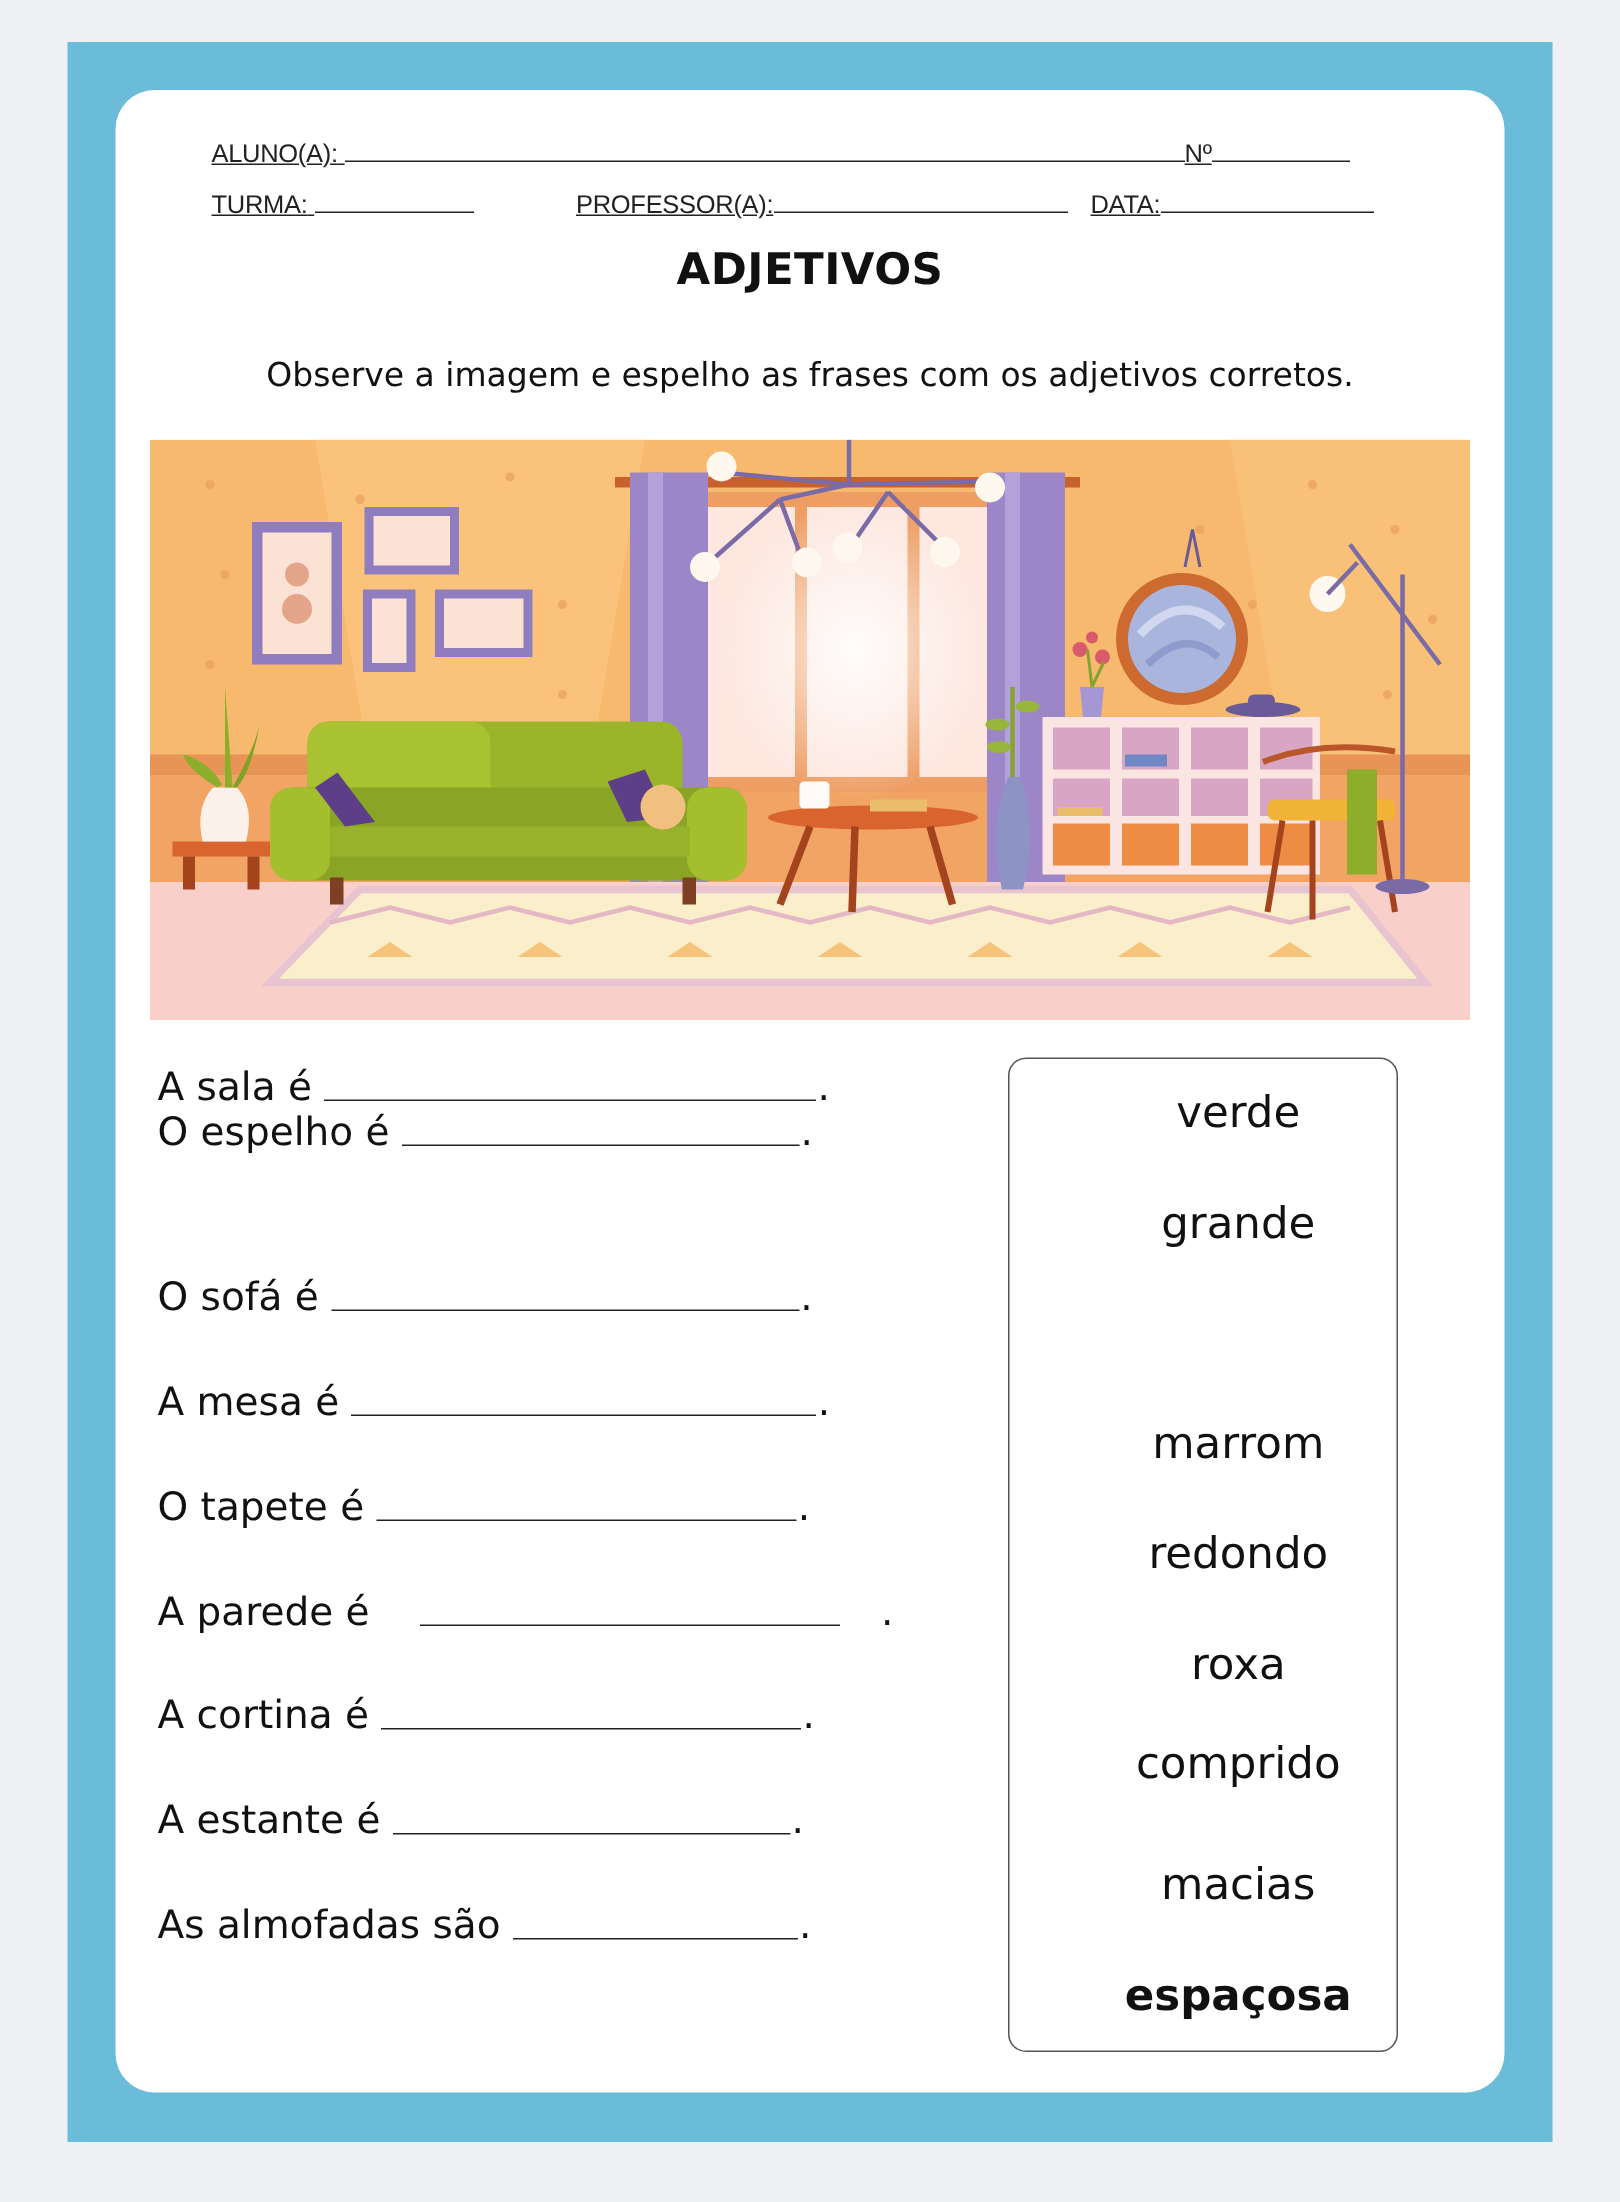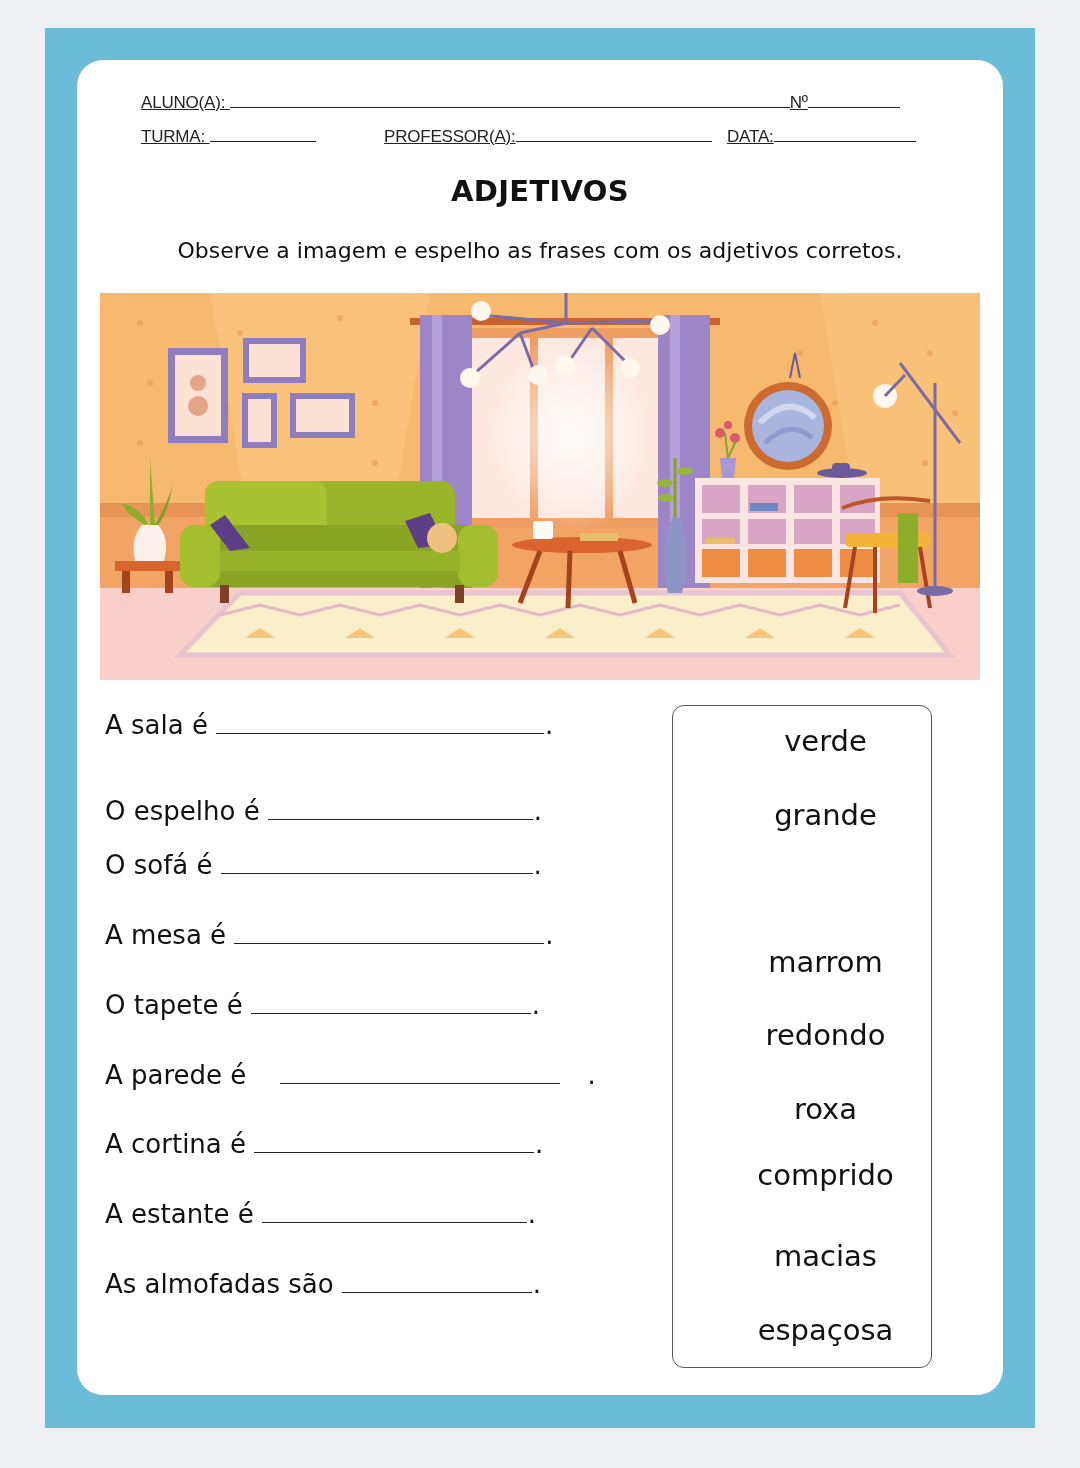--- a/index.html
+++ b/index.html
@@ -26,21 +26,21 @@
       position: absolute;
       font-family: "Liberation Sans", sans-serif;
       font-size: 17px;
       color: #222;
       white-space: nowrap;
       letter-spacing: -0.2px;
       text-decoration: underline;
     }
     .blank { display: inline-block; border-bottom: 1px solid #222; height: 14px; vertical-align: baseline; }
     .title {
-      position: absolute; left: 0; width: 1080px; top: 174px;
+      position: absolute; left: 0; width: 1080px; top: 162px;
       text-align: center;
       font-family: "DejaVu Sans", sans-serif;
       font-weight: bold;
       font-size: 29px;
       letter-spacing: 0.3px;
     }
     .instr {
       position: absolute; left: 0; width: 1080px; top: 238px;
       text-align: center;
       font-family: "DejaVu Sans", sans-serif;
@@ -285,21 +285,21 @@
     <line x1="785" y1="103" x2="805" y2="82" stroke="#7a6aa6" stroke-width="3"></line>
     <ellipse cx="835" cy="298" rx="18" ry="5" fill="#7a6aa6"></ellipse>
   </svg>
 </div>
 
 <div class="sentence" style="top:710px;">
   <span>A sala é</span>
   <span class="line" style="width:328px;"></span>
   <span class="dot">.</span>
 </div>
-<div class="sentence" style="top:796px;">
+<div class="sentence" style="top:740px;">
   <span>O espelho é</span>
   <span class="line" style="width:265px;"></span>
   <span class="dot">.</span>
 </div>
 <div class="sentence" style="top:850px;">
   <span>O sofá é</span>
   <span class="line" style="width:312px;"></span>
   <span class="dot">.</span>
 </div>
 <div class="sentence" style="top:920px;">
@@ -334,14 +334,14 @@
 </div>
 
 <div class="wordbox">
   <div class="word" style="top:18px;">verde</div>
   <div class="word" style="top:92px;">grande</div>
   <div class="word" style="top:239px;">marrom</div>
   <div class="word" style="top:312px;">redondo</div>
   <div class="word" style="top:386px;">roxa</div>
   <div class="word" style="top:452px;">comprido</div>
   <div class="word" style="top:533px;">macias</div>
-  <div class="word" style="top:607px;">espaçosa</div>
+  <div class="word" style="top:607px;font-weight:bold;">espaçosa</div>
 </div>
 
 </body></html>

